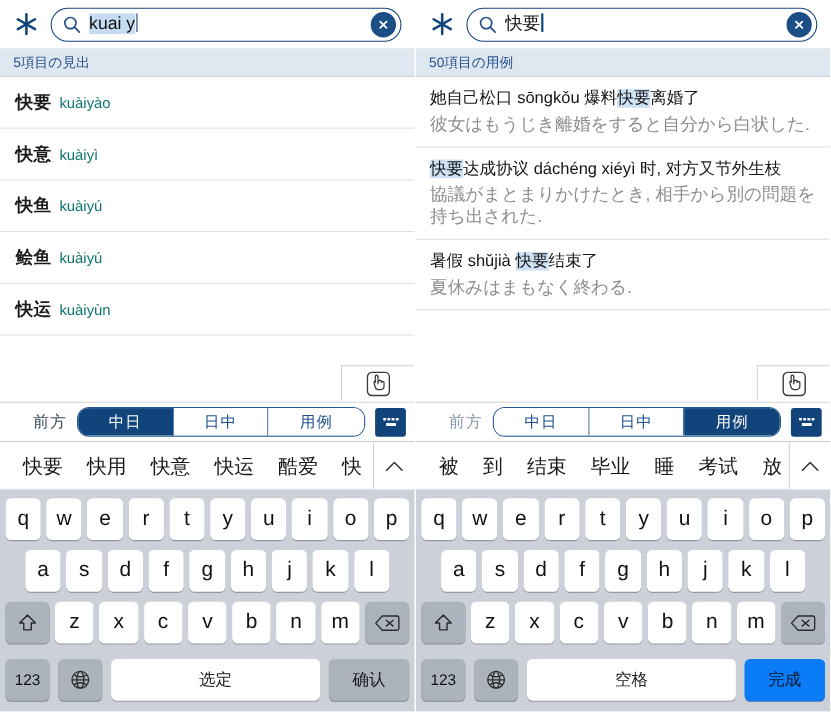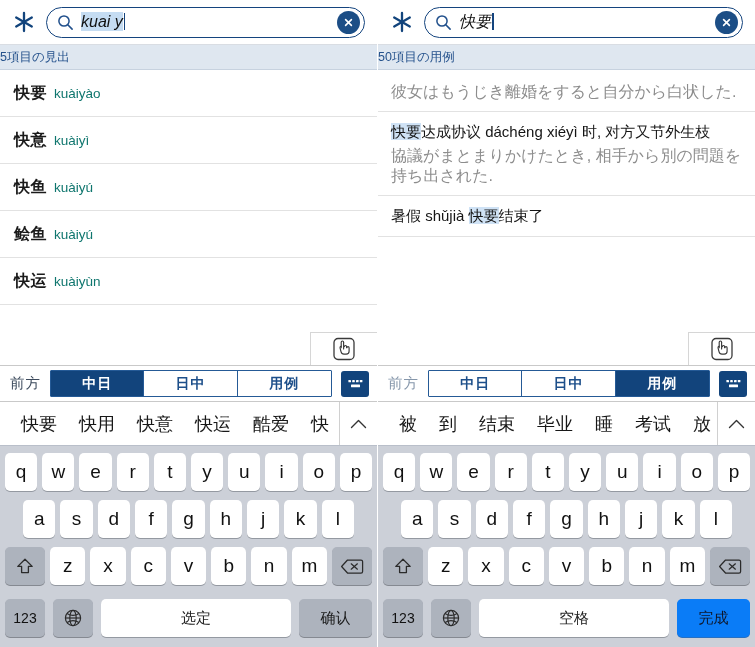--- a/index.html
+++ b/index.html
@@ -20,21 +20,20 @@
   .panel.left { width: 378px; border-right: 1px solid #ffffff; }
 
   
   .searchbar {
     height: 45px;
     display: flex; align-items: center;
     padding: 0 12px 0 10px;
     background: #ffffff;
     border-bottom: 1px solid #d9dde3;
     flex: 0 0 45px;
-    font-style: italic;
   }
   .asterisk-icon {
     width: 28px; height: 28px;
     flex: 0 0 28px;
     display: flex; align-items: center; justify-content: center;
     margin-right: 8px;
   }
   .asterisk-icon svg { display: block; }
   .search-field {
     flex: 1 1 auto;
@@ -76,20 +75,21 @@
   }
 
   
   .count-strip {
     flex: 0 0 25px;
     height: 25px;
     background: #dfe7f0;
     color: #25528c;
     font-size: 12.5px;
     display: flex; align-items: center;
+    padding-left: 12px;
     border-bottom: 1px solid #c7d2df;
   }
 
   
   .list-area {
     flex: 1 1 auto;
     overflow: hidden;
     position: relative;
     background: #fff;
   }
@@ -135,33 +135,32 @@
   .toolbar {
     flex: 0 0 37px; height: 37px;
     background: #ffffff;
     border-top: 1px solid #c9c9c9;
     border-bottom: 1px solid #c9c9c9;
     display: flex; align-items: center;
     padding: 0 8px 0 10px;
   }
   .toolbar-label {
     font-size: 14.5px; color: #8697ab;
-    flex: 0 0 auto; margin-right: 9px; letter-spacing: 1px;
+    flex: 0 0 auto; margin-right: 9px; letter-spacing: 1px; margin-left: 20px;
   }
   .toolbar-label.active { color: #3c4a5c; }
   .segmented {
     flex: 1 1 auto;
     display: flex;
     height: 27px;
     border: 1.3px solid #255a96;
-    border-radius: 1px;
+    border-radius: 11px;
     overflow: hidden;
     background: #fff;
     margin-right: 9px;
-    font-weight: bold;
   }
   .seg {
     flex: 1 1 33.33%;
     display: flex; align-items: center; justify-content: center;
     font-size: 14px;
     color: #1d4f8a;
     border-right: 1.3px solid #255a96;
     letter-spacing: 1px;
     background: #fff;
   }
@@ -436,28 +435,30 @@
             <line x1="9.4" y1="3.6" x2="3.6" y2="9.4" stroke="#fff" stroke-width="1.6" stroke-linecap="round"></line>
           </svg>
         </span>
       </div>
     </div>
 
     <div class="count-strip">50項目の用例</div>
 
     <div class="list-area">
       <div class="example">
+        <div class="cn"><span>她自己松口 sōngkǒu 爆料</span><span class="hl">快要</span><span>离婚了</span></div>
         <div class="jp">彼女はもうじき離婚をすると自分から白状した.</div>
       </div>
       <div class="example">
         <div class="cn"><span class="hl">快要</span><span>达成协议 dáchéng xiéyì 时, 对方又节外生枝</span></div>
         <div class="jp">協議がまとまりかけたとき, 相手から別の問題を持ち出された.</div>
       </div>
       <div class="example">
         <div class="cn"><span>暑假 shǔjià </span><span class="hl">快要</span><span>结束了</span></div>
+        <div class="jp">夏休みはまもなく終わる.</div>
       </div>
 
       <div class="hand-btn">
         <svg width="22" height="24" viewBox="0 0 22 24">
           <rect x="1" y="1.5" width="20" height="21" rx="4" fill="none" stroke="#3a3a3a" stroke-width="1.3"></rect>
           <path d="M10.6 5.3 v6.6 M8.2 9.2 c-.9.2-1.3 1-1.1 1.9 l.9 3.6 c.3 1.4 1.5 2.4 3 2.4 h2.2 c1.7 0 2.9-1.2 2.9-2.9 v-3.4 c0-.7-.5-1.2-1.1-1.2 -.6 0-1.1.5-1.1 1.1 M13.6 10.7 v-1 c0-.7-.5-1.2-1.1-1.2 -.6 0-1.1.5-1.1 1.1" fill="none" stroke="#3a3a3a" stroke-width="1.15" stroke-linecap="round" stroke-linejoin="round"></path>
           <path d="M10.6 5.3 c0-.8-.6-1.3-1.2-1.3 -.7 0-1.2.6-1.2 1.3 v5.4" fill="none" stroke="#3a3a3a" stroke-width="1.15" stroke-linecap="round"></path>
         </svg>
       </div>
     </div>

